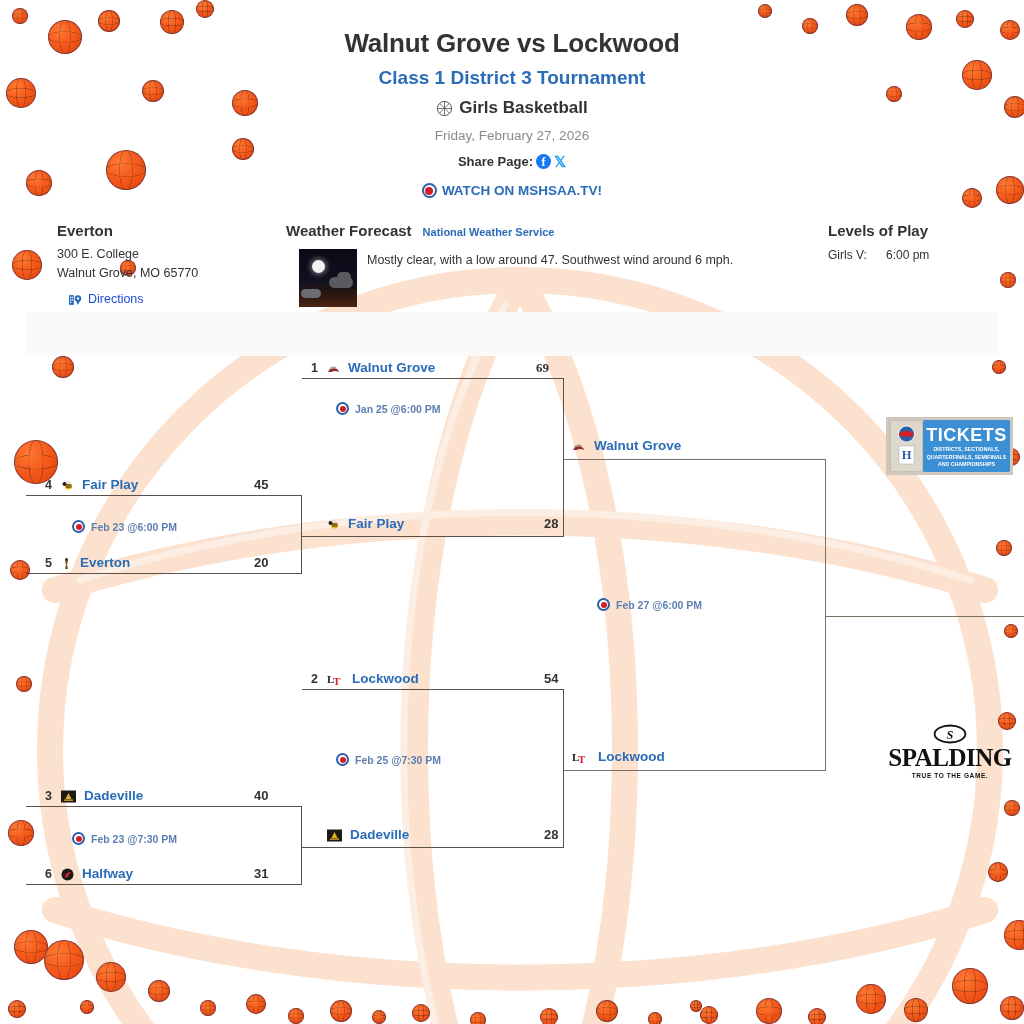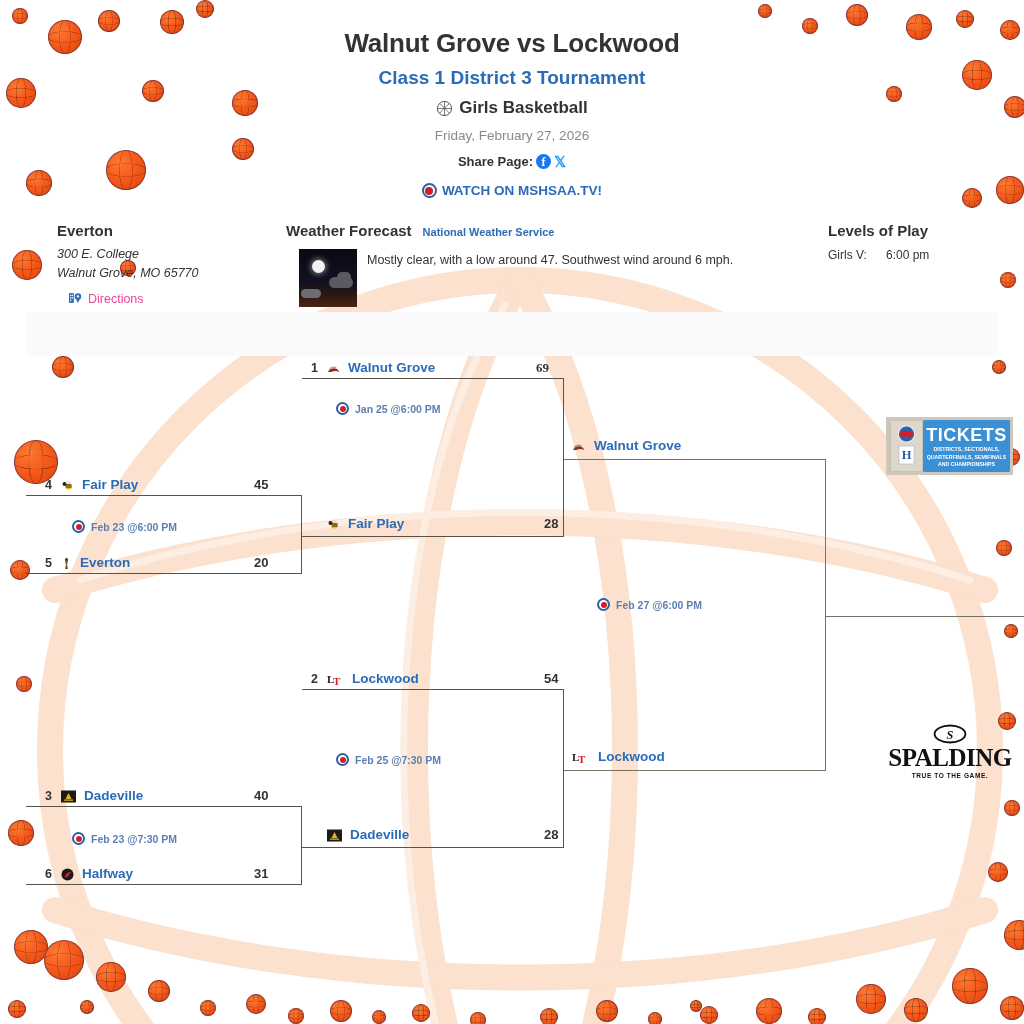--- a/index.html
+++ b/index.html
@@ -93,24 +93,24 @@
   }
   .tv-ic.sm { width: 13px; height: 13px; border-width: 2px; }
   .tv-ic.sm::after { width: 6px; height: 6px; }
 
   
   .info-row { position: relative; margin-top: 24px; height: 92px; }
   .info-h {
     font-size: 15px; font-weight: bold; color: #333;
   }
   .loc-block { position: absolute; left: 57px; top: 0; }
-  .loc-line { font-size: 12.5px; color: #333; margin-top: 7px; line-height: 1.35; font-style: italic; }
+  .loc-line { font-size: 12.5px; color: #333; margin-top: 7px; line-height: 1.35; }
   .loc-dir {
-    margin-top: 10px; font-size: 12.5px; color: #ec4899;
-    display: flex; align-items: flex-start; gap: 6px; padding-left: 12px;
+    margin-top: 10px; font-size: 12.5px; color: #1d4ed8;
+    display: flex; align-items: flex-end; gap: 6px; padding-left: 12px;
   }
   .dir-ic { width: 13px; height: 12px; display: inline-block; flex: none; }
 
   .wx-block { position: absolute; left: 286px; top: 0; }
   .wx-head { display: flex; align-items: baseline; gap: 11px; }
   .wx-src { font-size: 11px; font-weight: bold; color: #2b6cb8; }
   .wx-body { display: flex; align-items: flex-start; gap: 10px; margin-top: 10px; padding-left: 13px; }
   .wx-img {
     width: 58px; height: 58px; flex: none; position: relative; overflow: hidden;
     background: linear-gradient(#0a0a14 0%, #101020 55%, #2b1710 78%, #4a2414 100%);

